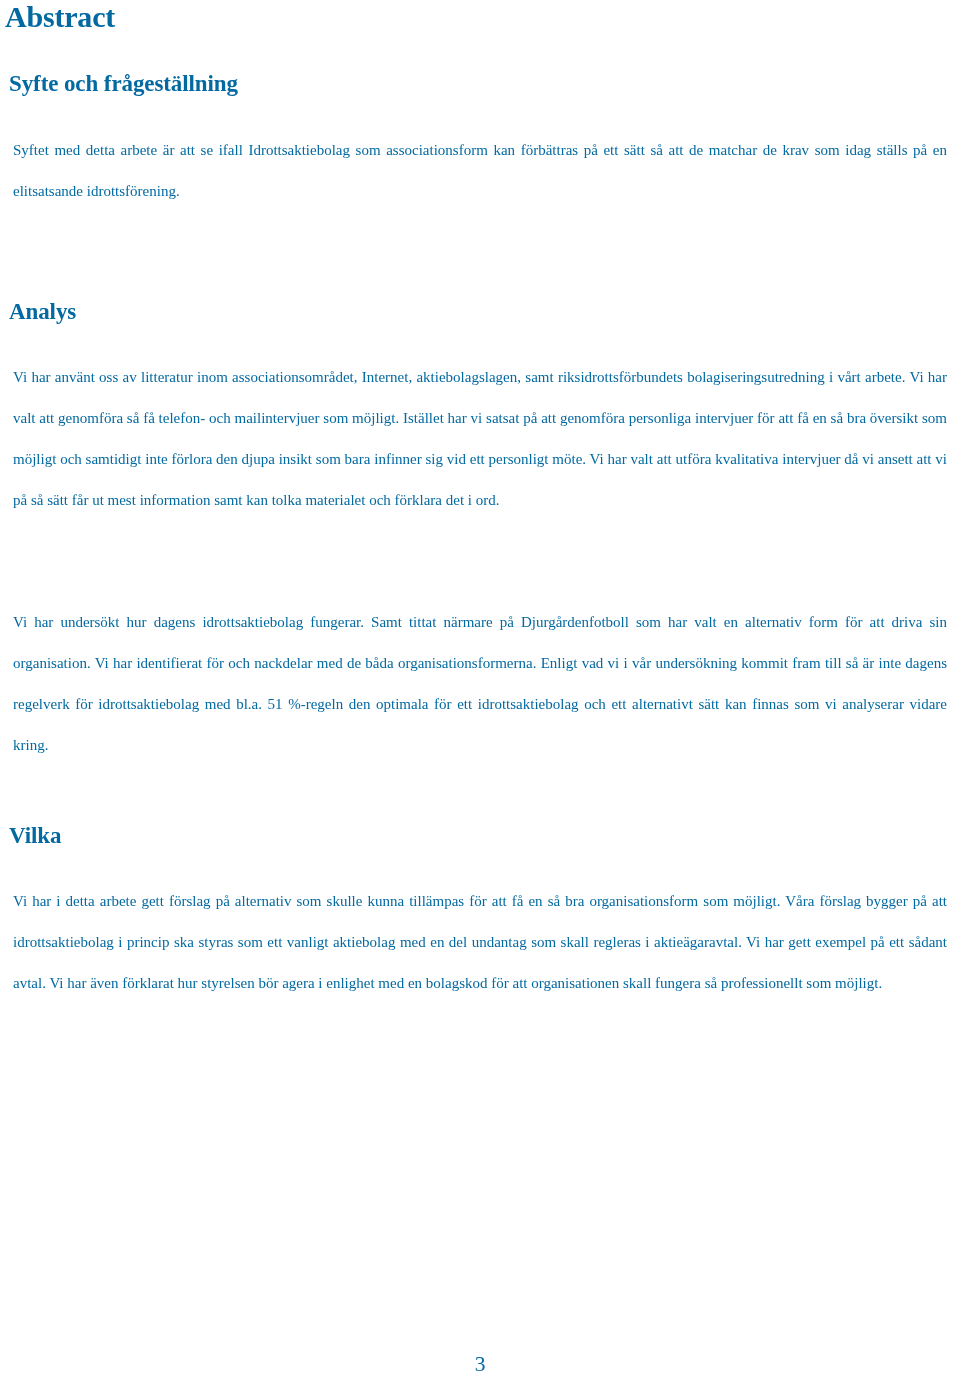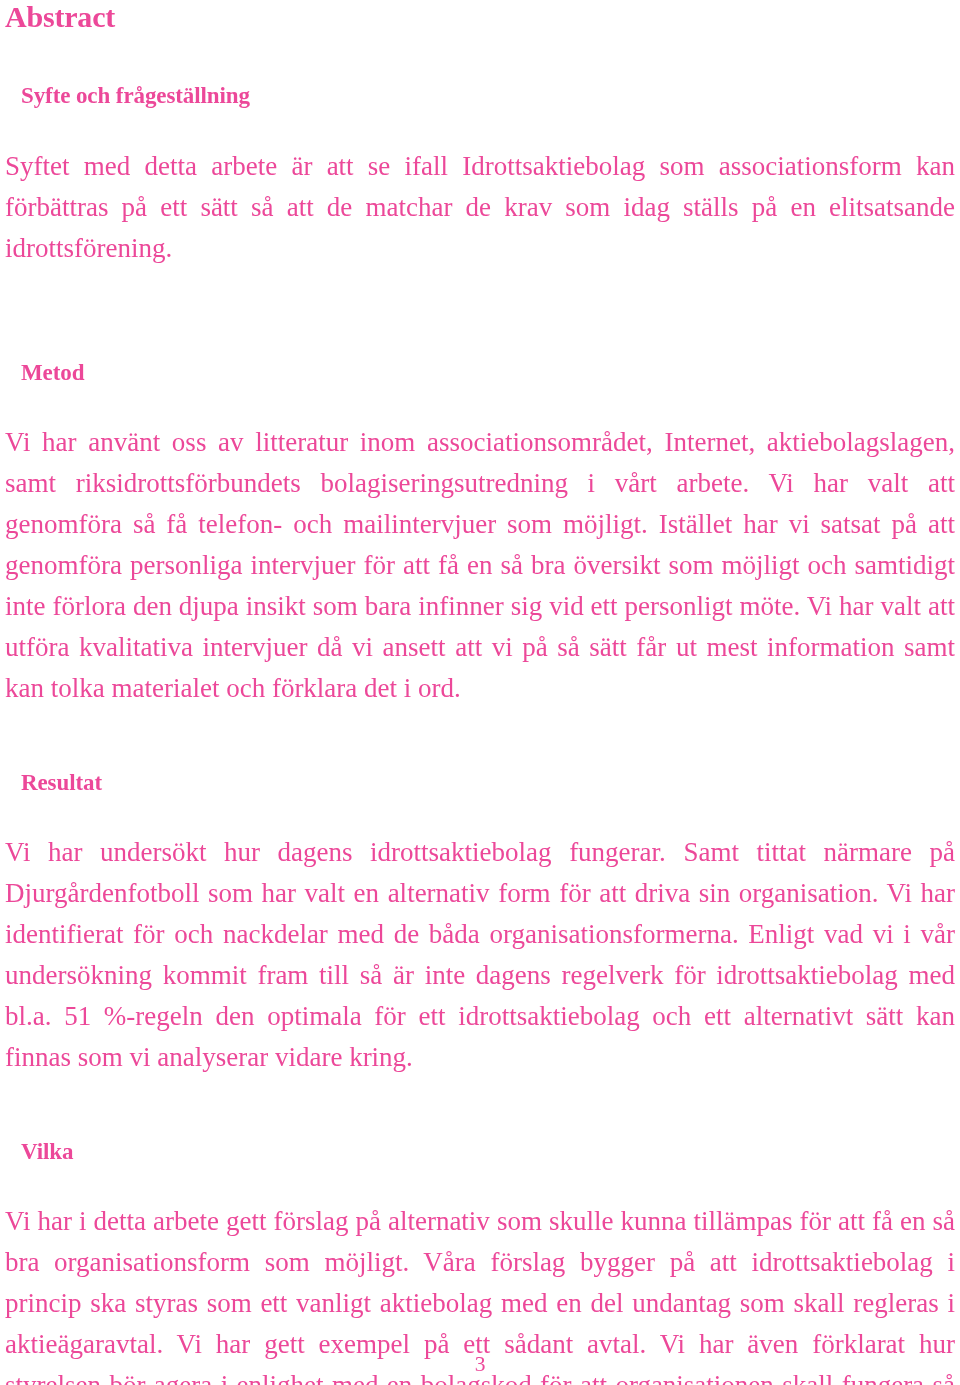--- a/index.html
+++ b/index.html
@@ -7,48 +7,49 @@
     padding: 0;
     background: #ffffff;
   }
   .page {
     position: relative;
     width: 960px;
     height: 1385px;
     background: #ffffff;
     overflow: hidden;
     font-family: "Liberation Serif", "DejaVu Serif", serif;
-    color: #ec4899;
+    color: #0369a1;
+    border-radius: 23px;
   }
   .content {
     position: absolute;
     left: 5px;
     top: 0px;
     width: 950px;
   }
   h1.doc-title {
     font-size: 30px;
     font-weight: bold;
     margin: 0;
     padding: 0;
     line-height: 34px;
     letter-spacing: -0.2px;
   }
   h2.section-title {
     font-size: 23px;
     font-weight: bold;
-    margin: 16px;
+    margin: 4px;
     padding: 0;
     line-height: 26px;
     letter-spacing: -0.1px;
   }
   p.body-text {
-    font-size: 27px;
+    font-size: 15px;
     line-height: 41px;
-    margin: 0;
+    margin: 8px;
     padding: 0;
     text-align: justify;
     text-justify: inter-word;
     word-spacing: 0px;
     hyphens: none;
   }
   .gap-title-to-sub { height: 33px; }
   .gap-sub-to-body  { height: 21px; }
   .gap-para         { height: 30px; }
   .gap-body-to-head { height: 45px; }
@@ -79,29 +80,28 @@
 
     <div class="gap-sub-to-body"></div>
 
     <p class="body-text">Syftet med detta arbete är att se ifall Idrottsaktiebolag som associationsform kan förbättras på ett sätt så att de matchar de krav som idag ställs på en elitsatsande idrottsförening.</p>
 
     <div class="gap-para"></div>
 
 
     <div class="gap-body-to-head"></div>
 
-    <h2 class="section-title">Metod</h2>
+    <h2 class="section-title">Analys</h2>
 
     <div class="gap-head-to-body"></div>
 
     <p class="body-text">Vi har använt oss av litteratur inom associationsområdet, Internet, aktiebolagslagen, samt riksidrottsförbundets bolagiseringsutredning i vårt arbete. Vi har valt att genomföra så få telefon- och mailintervjuer som möjligt. Istället har vi satsat på att genomföra personliga intervjuer för att få en så bra översikt som möjligt och samtidigt inte förlora den djupa insikt som bara infinner sig vid ett personligt möte. Vi har valt att utföra kvalitativa intervjuer då vi ansett att vi på så sätt får ut mest information samt kan tolka materialet och förklara det i ord.</p>
 
     <div class="gap-body-to-head"></div>
 
-    <h2 class="section-title">Resultat</h2>
 
     <div class="gap-head-to-body"></div>
 
     <p class="body-text">Vi har undersökt hur dagens idrottsaktiebolag fungerar.  Samt tittat närmare på Djurgårdenfotboll som har valt en alternativ form för att driva sin organisation. Vi har identifierat för och nackdelar med de båda organisationsformerna. Enligt vad vi i vår undersökning kommit fram till så är inte dagens regelverk för idrottsaktiebolag med bl.a. 51 %-regeln den optimala för ett idrottsaktiebolag och ett alternativt sätt kan finnas som vi analyserar vidare kring.</p>
 
     <div class="gap-body-to-head"></div>
 
     <h2 class="section-title">Vilka</h2>
 
     <div class="gap-head-to-body"></div>

